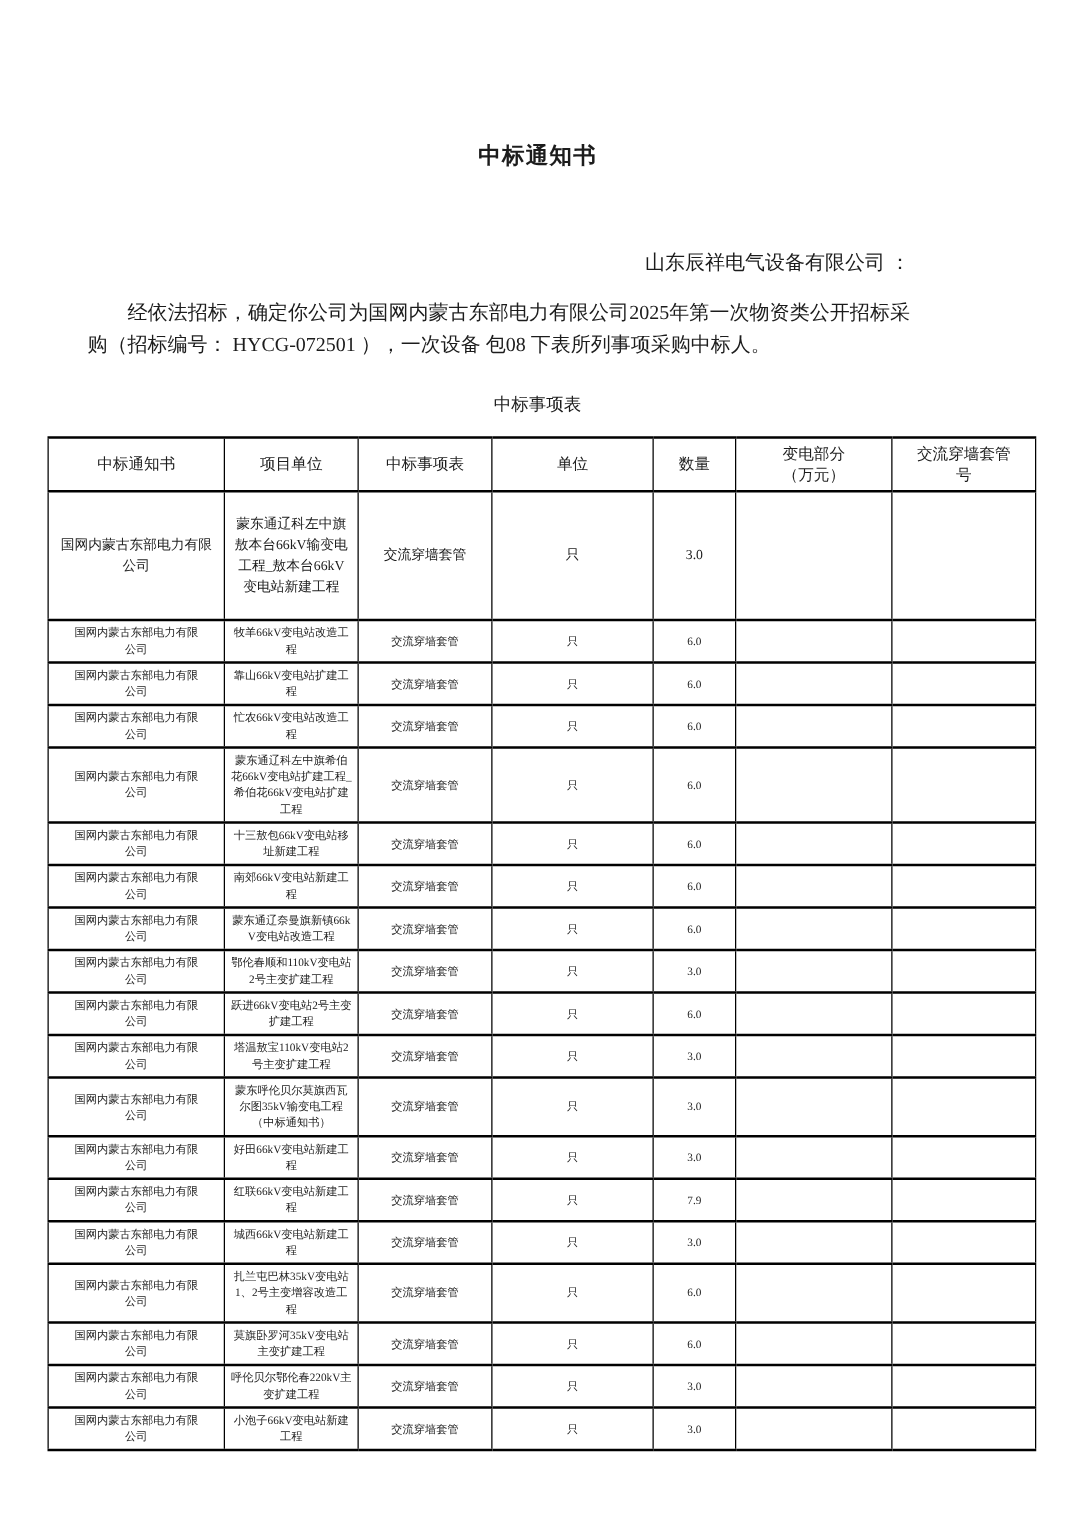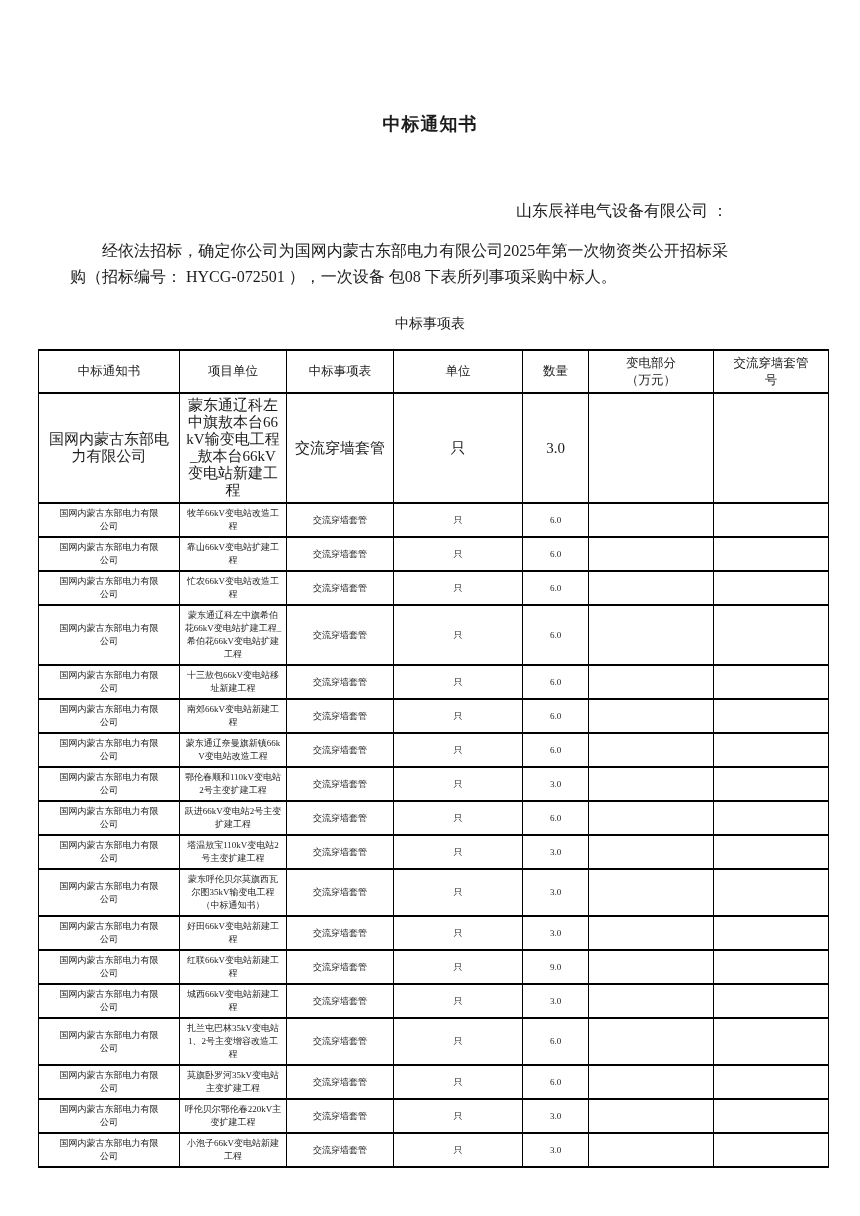--- a/index.html
+++ b/index.html
@@ -60,21 +60,21 @@
   .award-table thead th {
     height: 43px;
     font-weight: normal;
     font-size: 12.5px;
     line-height: 17px;
     white-space: pre-line;
     padding: 2px 4px;
   }
   .award-table tbody tr.row-large td {
     height: 103px;
-    font-size: 15px;
+    font-size: 11px;
     line-height: 17px;
     padding: 3px 6px;
   }
   .award-table tbody tr.row-small td {
     height: 31px;
     font-size: 9px;
     line-height: 13px;
     padding: 3px 4px;
   }
   .award-table tbody tr.row-small td:first-child {
@@ -234,21 +234,21 @@
           <td>只</td>
           <td>3.0</td>
           <td></td>
           <td></td>
         </tr>
         <tr class="row-small">
           <td>国网内蒙古东部电力有限公司</td>
           <td>红联66kV变电站新建工程</td>
           <td>交流穿墙套管</td>
           <td>只</td>
-          <td>9.0</td>
+          <td>7.9</td>
           <td></td>
           <td></td>
         </tr>
         <tr class="row-small">
           <td>国网内蒙古东部电力有限公司</td>
           <td>城西66kV变电站新建工程</td>
           <td>交流穿墙套管</td>
           <td>只</td>
           <td>3.0</td>
           <td></td>

